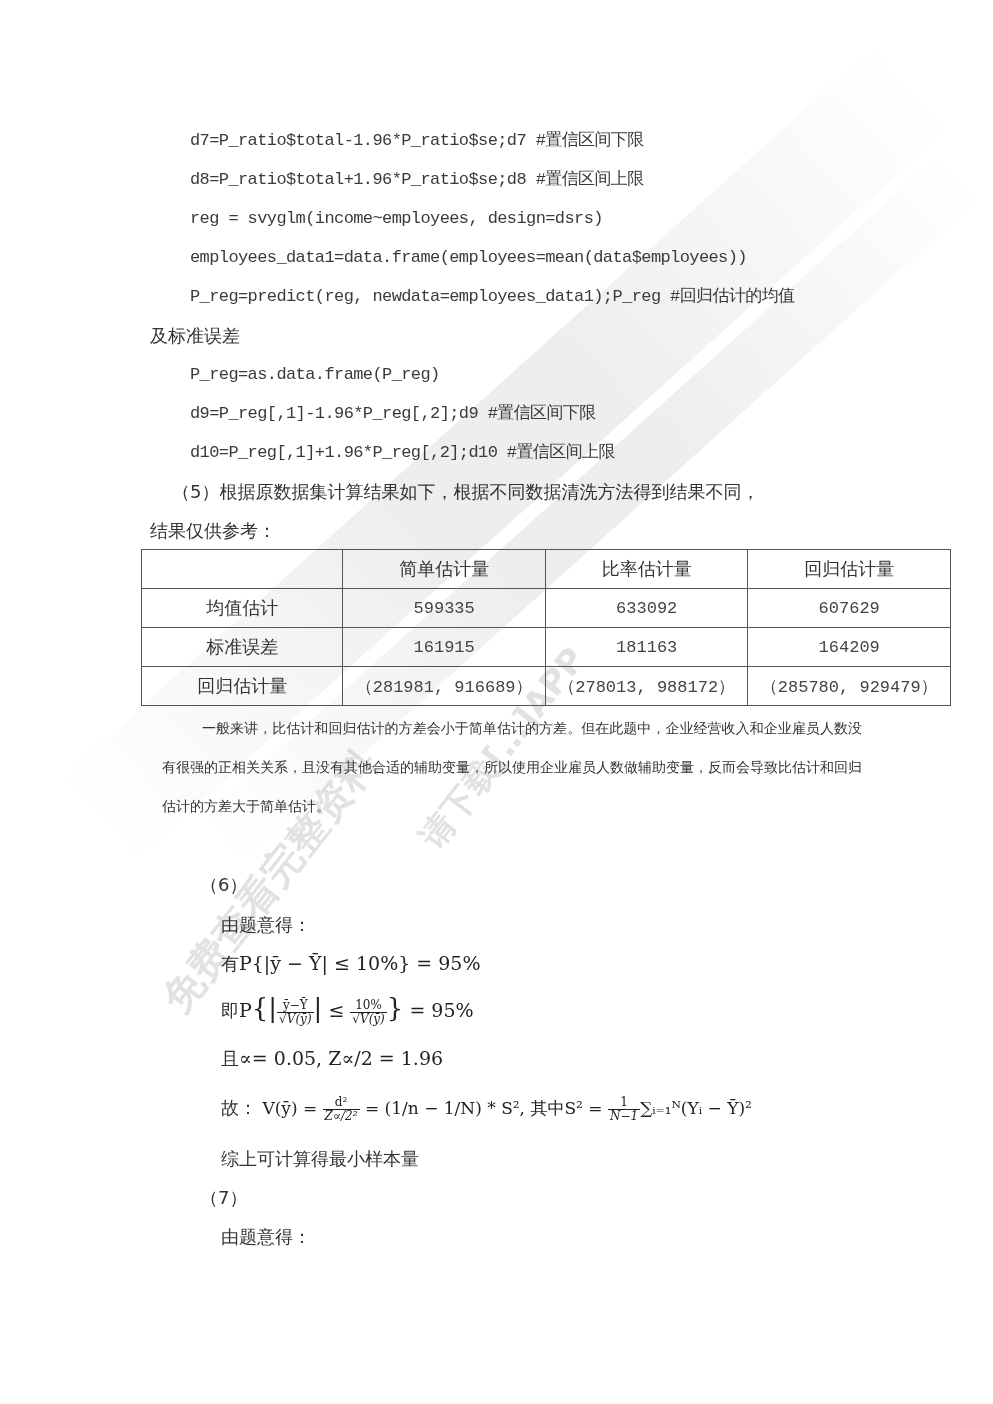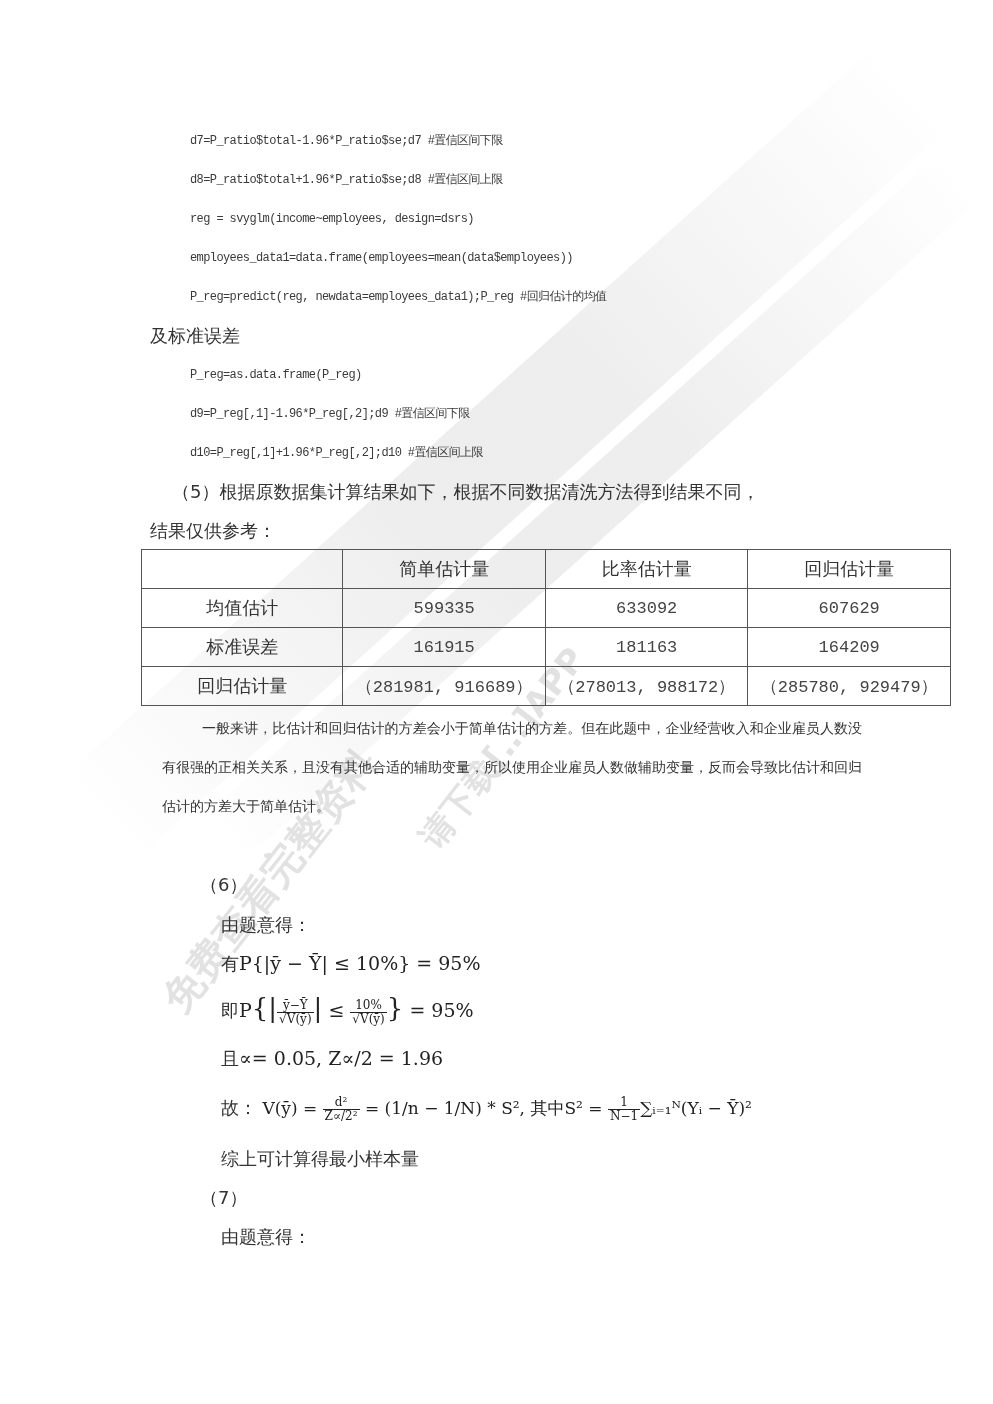--- a/index.html
+++ b/index.html
@@ -1,34 +1,34 @@
 <!DOCTYPE html>
 <html><head>
 <meta charset="utf-8">
 <style>
   html, body { margin:0; padding:0; background:#ffffff; }
   body { width:993px; height:1404px; position:relative; overflow:hidden;
          font-family:"DejaVu Serif","Liberation Serif",serif; color:#333; }
   .page { position:absolute; left:0; top:0; width:993px; height:1404px; }
   .line { position:absolute; white-space:nowrap; font-size:18px; line-height:24px; }
-  .code { font-family:"Liberation Mono","DejaVu Sans Mono",monospace; font-size:12px; letter-spacing:-0.6px; color:#3a3a3a; }
+  .code { font-family:"Liberation Mono","DejaVu Sans Mono",monospace; font-size:17px; letter-spacing:-0.6px; color:#3a3a3a; }
   .cn { font-family:"DejaVu Sans","Liberation Sans",sans-serif; font-size:18px; color:#333; }
   .math { font-family:"DejaVu Serif","Liberation Serif",serif; font-size:19px; color:#222; }
   .para { position:absolute; left:150px; width:700px; font-family:"DejaVu Sans","Liberation Sans",sans-serif;
           font-size:14px; line-height:39px; color:#333; text-indent:40px; text-align:justify;margin-left:12px; }
   table.results { position:absolute; left:141px; top:549px; border-collapse:collapse; width:810px;
           font-family:"DejaVu Sans","Liberation Sans",sans-serif; font-size:18px; color:#333; }
   table.results td { border:1.5px solid #555; height:38px; text-align:center; padding:0; }
   table.results td.num { font-family:Liberation Mono, monospace; font-size:17px; color:#444; }
   .watermark { position:absolute; pointer-events:none; }
   .wm-band { position:absolute; background:linear-gradient(90deg, rgba(200,200,200,0) 0%, rgba(205,205,205,0.35) 40%, rgba(205,205,205,0.35) 60%, rgba(200,200,200,0) 100%); }
   .wm-text { position:absolute; font-family:"DejaVu Sans","Liberation Sans",sans-serif; font-weight:bold; color:rgba(150,150,150,0.28); font-size:40px; white-space:nowrap; }
   .frac { display:inline-block; vertical-align:middle; text-align:center; font-size:12px; line-height:13px; }
   .frac .n { display:block; border-bottom:1px solid #222; padding:0 2px; }
-  .frac .d { display:block; padding:0 2px; }
+  .frac .d { display:block; padding:0 2px;font-style:italic; }
 </style>
 </head>
 <body>
 
 <div class="page">
 
   <div class="watermark">
     <div class="wm-band" style="left:60px; top:780px; width:1100px; height:110px; transform:rotate(-42deg); transform-origin:0 0;"></div>
     <div class="wm-band" style="left:200px; top:820px; width:1000px; height:60px; transform:rotate(-42deg); transform-origin:0 0;"></div>
     <div class="wm-text" style="left:150px; top:990px; transform:rotate(-52deg); transform-origin:0 0;">免费查看完整资料</div>

